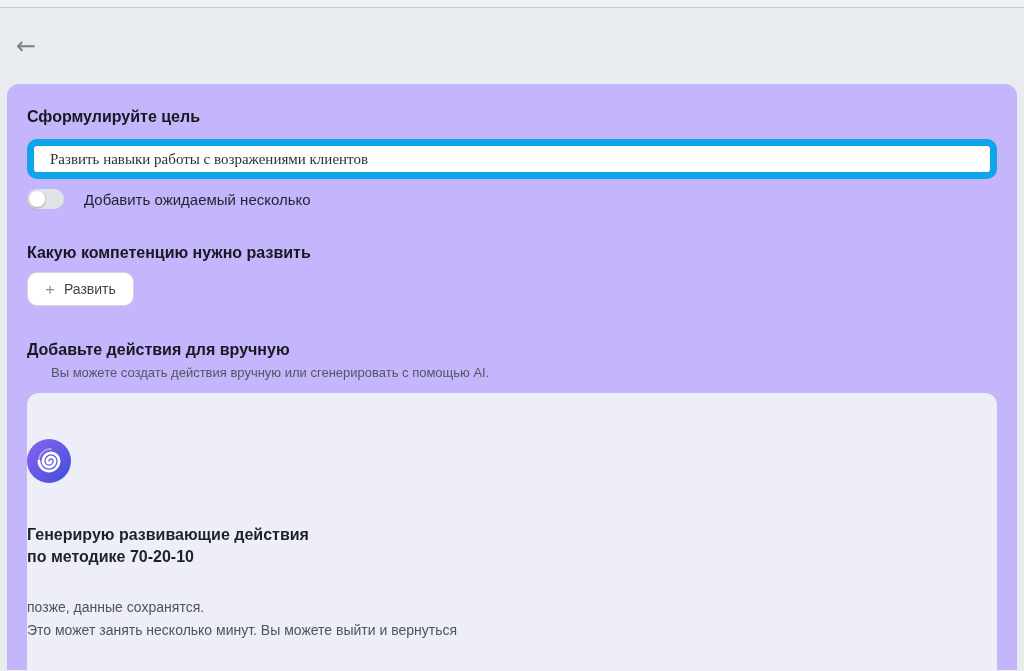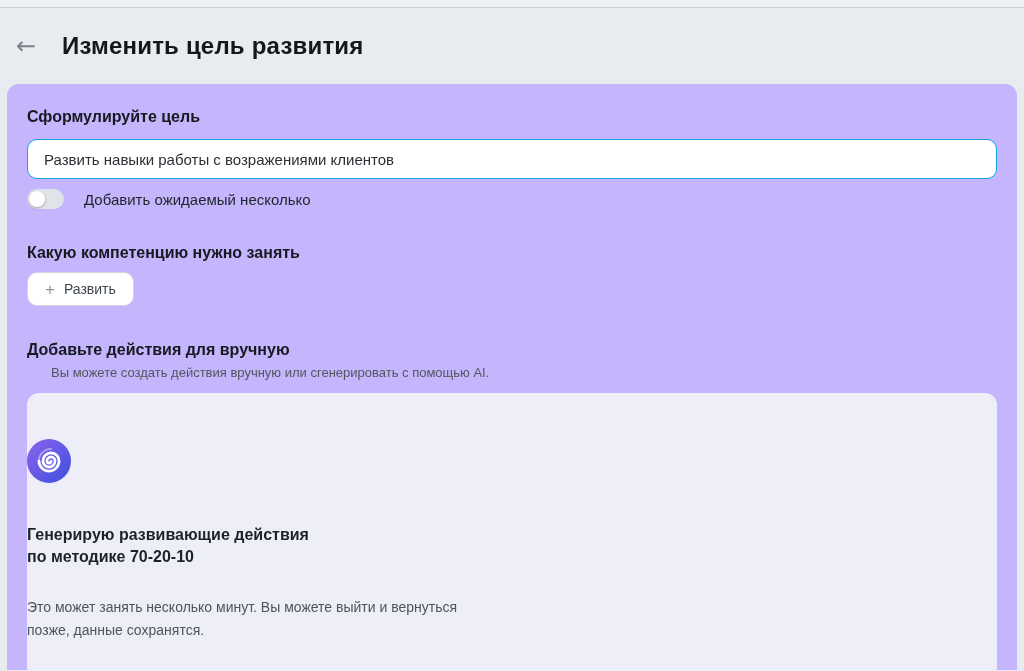--- a/index.html
+++ b/index.html
@@ -28,23 +28,23 @@
     font-size: 24px; font-weight: 700; color: #14181d; letter-spacing: .2px;
   }
   
   .card {
     margin: 0 7px; height: 586px; background: #c4b5fd;
     border-radius: 12px 12px 0 0; padding: 23px 20px 0;
   }
   .section-label { font-size: 16px; font-weight: 700; color: #16191f; line-height: 19px; }
   .goal-input {
     margin-top: 13px; width: 100%; height: 40px;
-    border: 1px solid #0ea5e9; border-radius: 10px;
+    border: 7px solid #0ea5e9; border-radius: 10px;
     padding: 0 16px; font-size: 15px; color: #2b3036;
-    font-family: Liberation Sans, sans-serif;
+    font-family: Liberation Serif, serif;
     background: #fff; outline: none;
   }
   .toggle-row { margin-top: 10px; display: flex; align-items: center; gap: 20px; }
   .toggle {
     width: 37px; height: 20px; border-radius: 10px; background: #e0e3e7;
     position: relative; border: none; cursor: pointer; flex: 0 0 auto;
   }
   .toggle .knob {
     position: absolute; left: 2px; top: 2px; width: 16px; height: 16px;
     border-radius: 50%; background: #ffffff;
@@ -76,37 +76,36 @@
   }
   .line { display: block; }
 </style>
 </head>
 <body>
 
 <div class="top-strip"></div>
 
 <div class="header">
   <button class="back-btn">←</button>
-  <h1 class="page-title">Изменить цель развития</h1>
 </div>
 
 <div class="card">
 
   <div class="section-label">Сформулируйте цель</div>
 
   <input class="goal-input" type="text" value="Развить навыки работы с возражениями клиентов" style="">
 
   <div class="toggle-row">
     <button class="toggle">
       <span class="knob"></span>
     </button>
     <span class="toggle-label">Добавить ожидаемый несколько</span>
   </div>
 
-  <div class="section-label mt-section">Какую компетенцию нужно занять</div>
+  <div class="section-label mt-section">Какую компетенцию нужно развить</div>
 
   <button class="add-btn">
     <span class="plus">+</span>
     <span class="lbl">Развить</span>
   </button>
 
   <div class="section-label mt-section">Добавьте действия для вручную</div>
   <div class="section-desc">Вы можете создать действия вручную или сгенерировать с помощью AI.</div>
 
   <div class="gen-panel">
@@ -121,18 +120,18 @@
         <circle cx="24" cy="24" r="24" fill="url(#sg)"></circle>
         <path d="M26.2 24 a2.2 2.2 0 0 1 -4.4 0 a4.4 4.4 0 0 1 8.8 0 a6.6 6.6 0 0 1 -13.2 0 a8.8 8.8 0 0 1 17.6 0 a11 11 0 0 1 -22 0" fill="none" stroke="#ffffff" stroke-width="3" stroke-linecap="round"></path>
         <path d="M13 24 a13.2 13.2 0 0 1 13.2 -13.2" fill="none" stroke="#ffffff" stroke-width="2" stroke-linecap="round" opacity="0.45"></path>
       </svg>
     </span>
     <div class="gen-title">
       <span class="line">Генерирую развивающие действия</span>
       <span class="line">по методике 70-20-10</span>
     </div>
     <div class="gen-note">
+      <span class="line">позже, данные сохранятся.</span>
       <span class="line">Это может занять несколько минут. Вы можете выйти и вернуться</span>
-      <span class="line">позже, данные сохранятся.</span>
     </div>
   </div>
 
 </div>
 
 </body></html>

